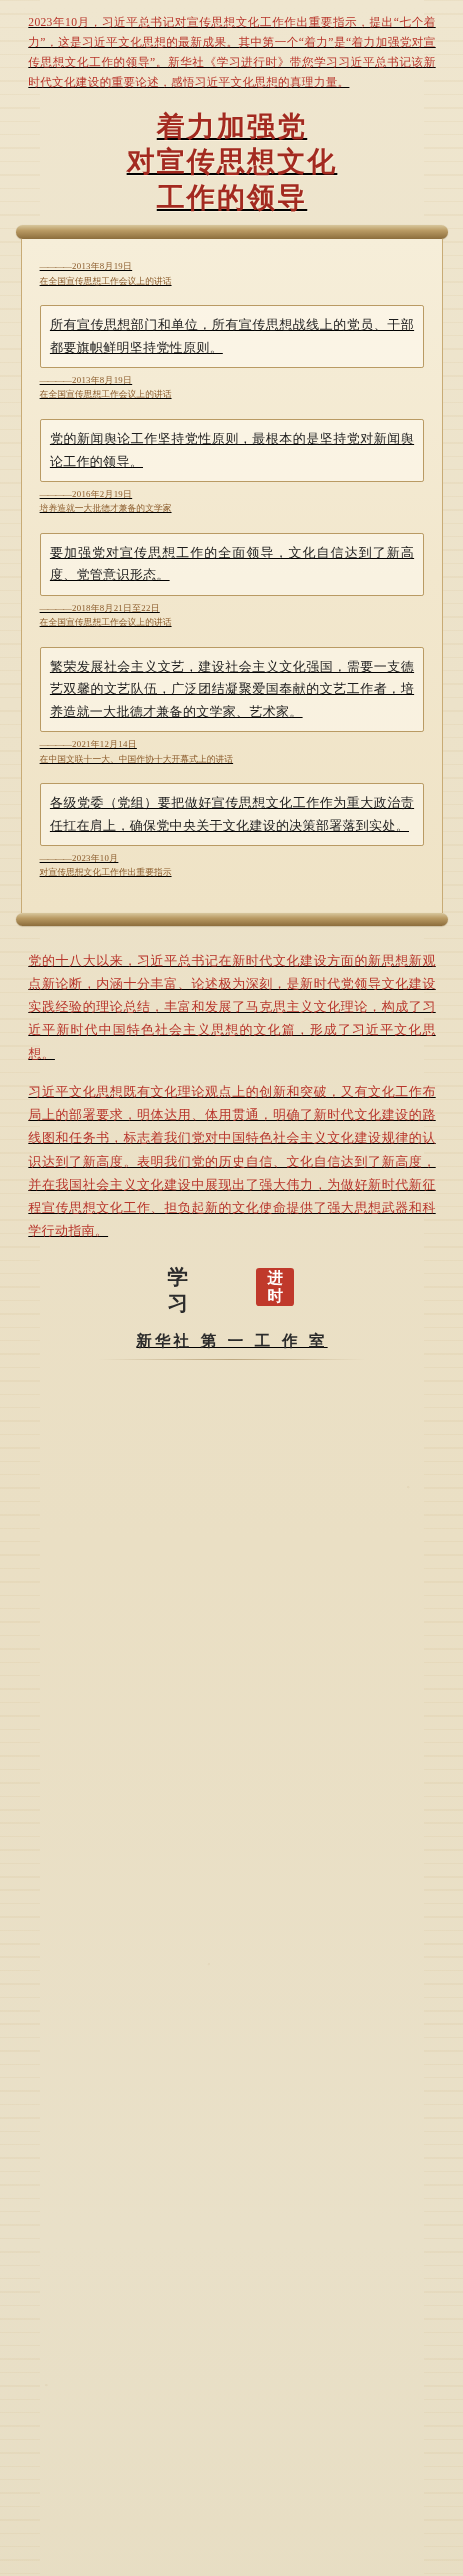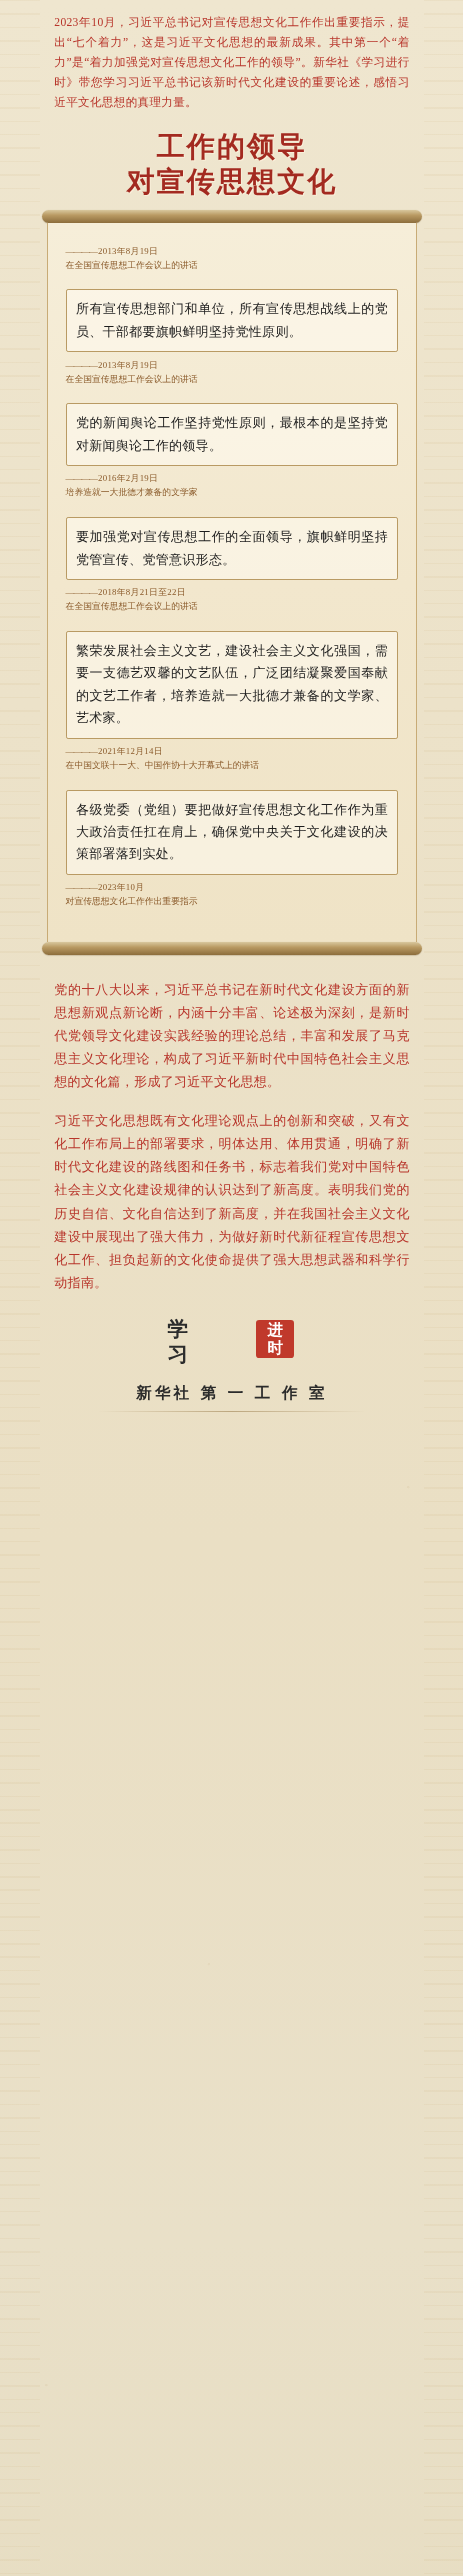--- a/index.html
+++ b/index.html
@@ -43,21 +43,22 @@
     opacity: .55;
   }
   .edge-left { left: 0; background:
       repeating-linear-gradient(180deg, rgba(200,170,115,.20) 0 1.5px, rgba(0,0,0,0) 1.5px 13.4px); }
   .edge-right { right: 0; background:
       repeating-linear-gradient(180deg, rgba(200,170,115,.20) 0 1.5px, rgba(0,0,0,0) 1.5px 13.4px); }
 
   .inner {
     position: relative;
     z-index: 3;
-    padding: 0 44px;
+    padding: 0 18px;
+    text-decoration: underline;
   }
 
   
   .intro {
     padding: 13.4px 10.3px 2.1px 10.3px;
     font-size: 11.6px;
     line-height: 1.72;
     color: #b8352b;
     text-align: justify;
     letter-spacing: 0.3px;
@@ -200,22 +201,23 @@
 
 <div class="page">
   <div class="edge-left"></div>
   <div class="edge-right"></div>
 
   <div class="inner">
 
     <div class="intro">2023年10月，习近平总书记对宣传思想文化工作作出重要指示，提出“七个着力”，这是习近平文化思想的最新成果。其中第一个“着力”是“着力加强党对宣传思想文化工作的领导”。新华社《学习进行时》带您学习习近平总书记该新时代文化建设的重要论述，感悟习近平文化思想的真理力量。</div>
 
     <div class="title-block">
+      <div class="title-line">着力加强党</div>
+      <div class="title-line">对宣传思想文化</div>
       <div class="title-line">工作的领导</div>
-      <div class="title-line">对宣传思想文化</div>
     </div>
 
     <div class="scroll-wrap">
       <div class="scroll-rod"></div>
       <div class="scroll-body">
 
         <div class="quote">
           <div class="quote-meta">
             <span class="quote-date">2013年8月19日</span>
             <span class="quote-source">在全国宣传思想工作会议上的讲话</span>
@@ -232,21 +234,21 @@
 
         <div class="quote">
           <div class="quote-text">党的新闻舆论工作坚持党性原则，最根本的是坚持党对新闻舆论工作的领导。</div>
           <div class="quote-meta">
             <span class="quote-date">2016年2月19日</span>
             <span class="quote-source">培养造就一大批德才兼备的文学家</span>
           </div>
         </div>
 
         <div class="quote">
-          <div class="quote-text">要加强党对宣传思想工作的全面领导，旗帜鲜明坚持党管宣传、党管意识形态。</div>
+          <div class="quote-text">要加强党对宣传思想工作的全面领导，文化自信达到了新高度、党管意识形态。</div>
           <div class="quote-meta">
             <span class="quote-date">2018年8月21日至22日</span>
             <span class="quote-source">在全国宣传思想工作会议上的讲话</span>
           </div>
         </div>
 
         <div class="quote">
           <div class="quote-text">繁荣发展社会主义文艺，建设社会主义文化强国，需要一支德艺双馨的文艺队伍，广泛团结凝聚爱国奉献的文艺工作者，培养造就一大批德才兼备的文学家、艺术家。</div>
           <div class="quote-meta">
             <span class="quote-date">2021年12月14日</span>

